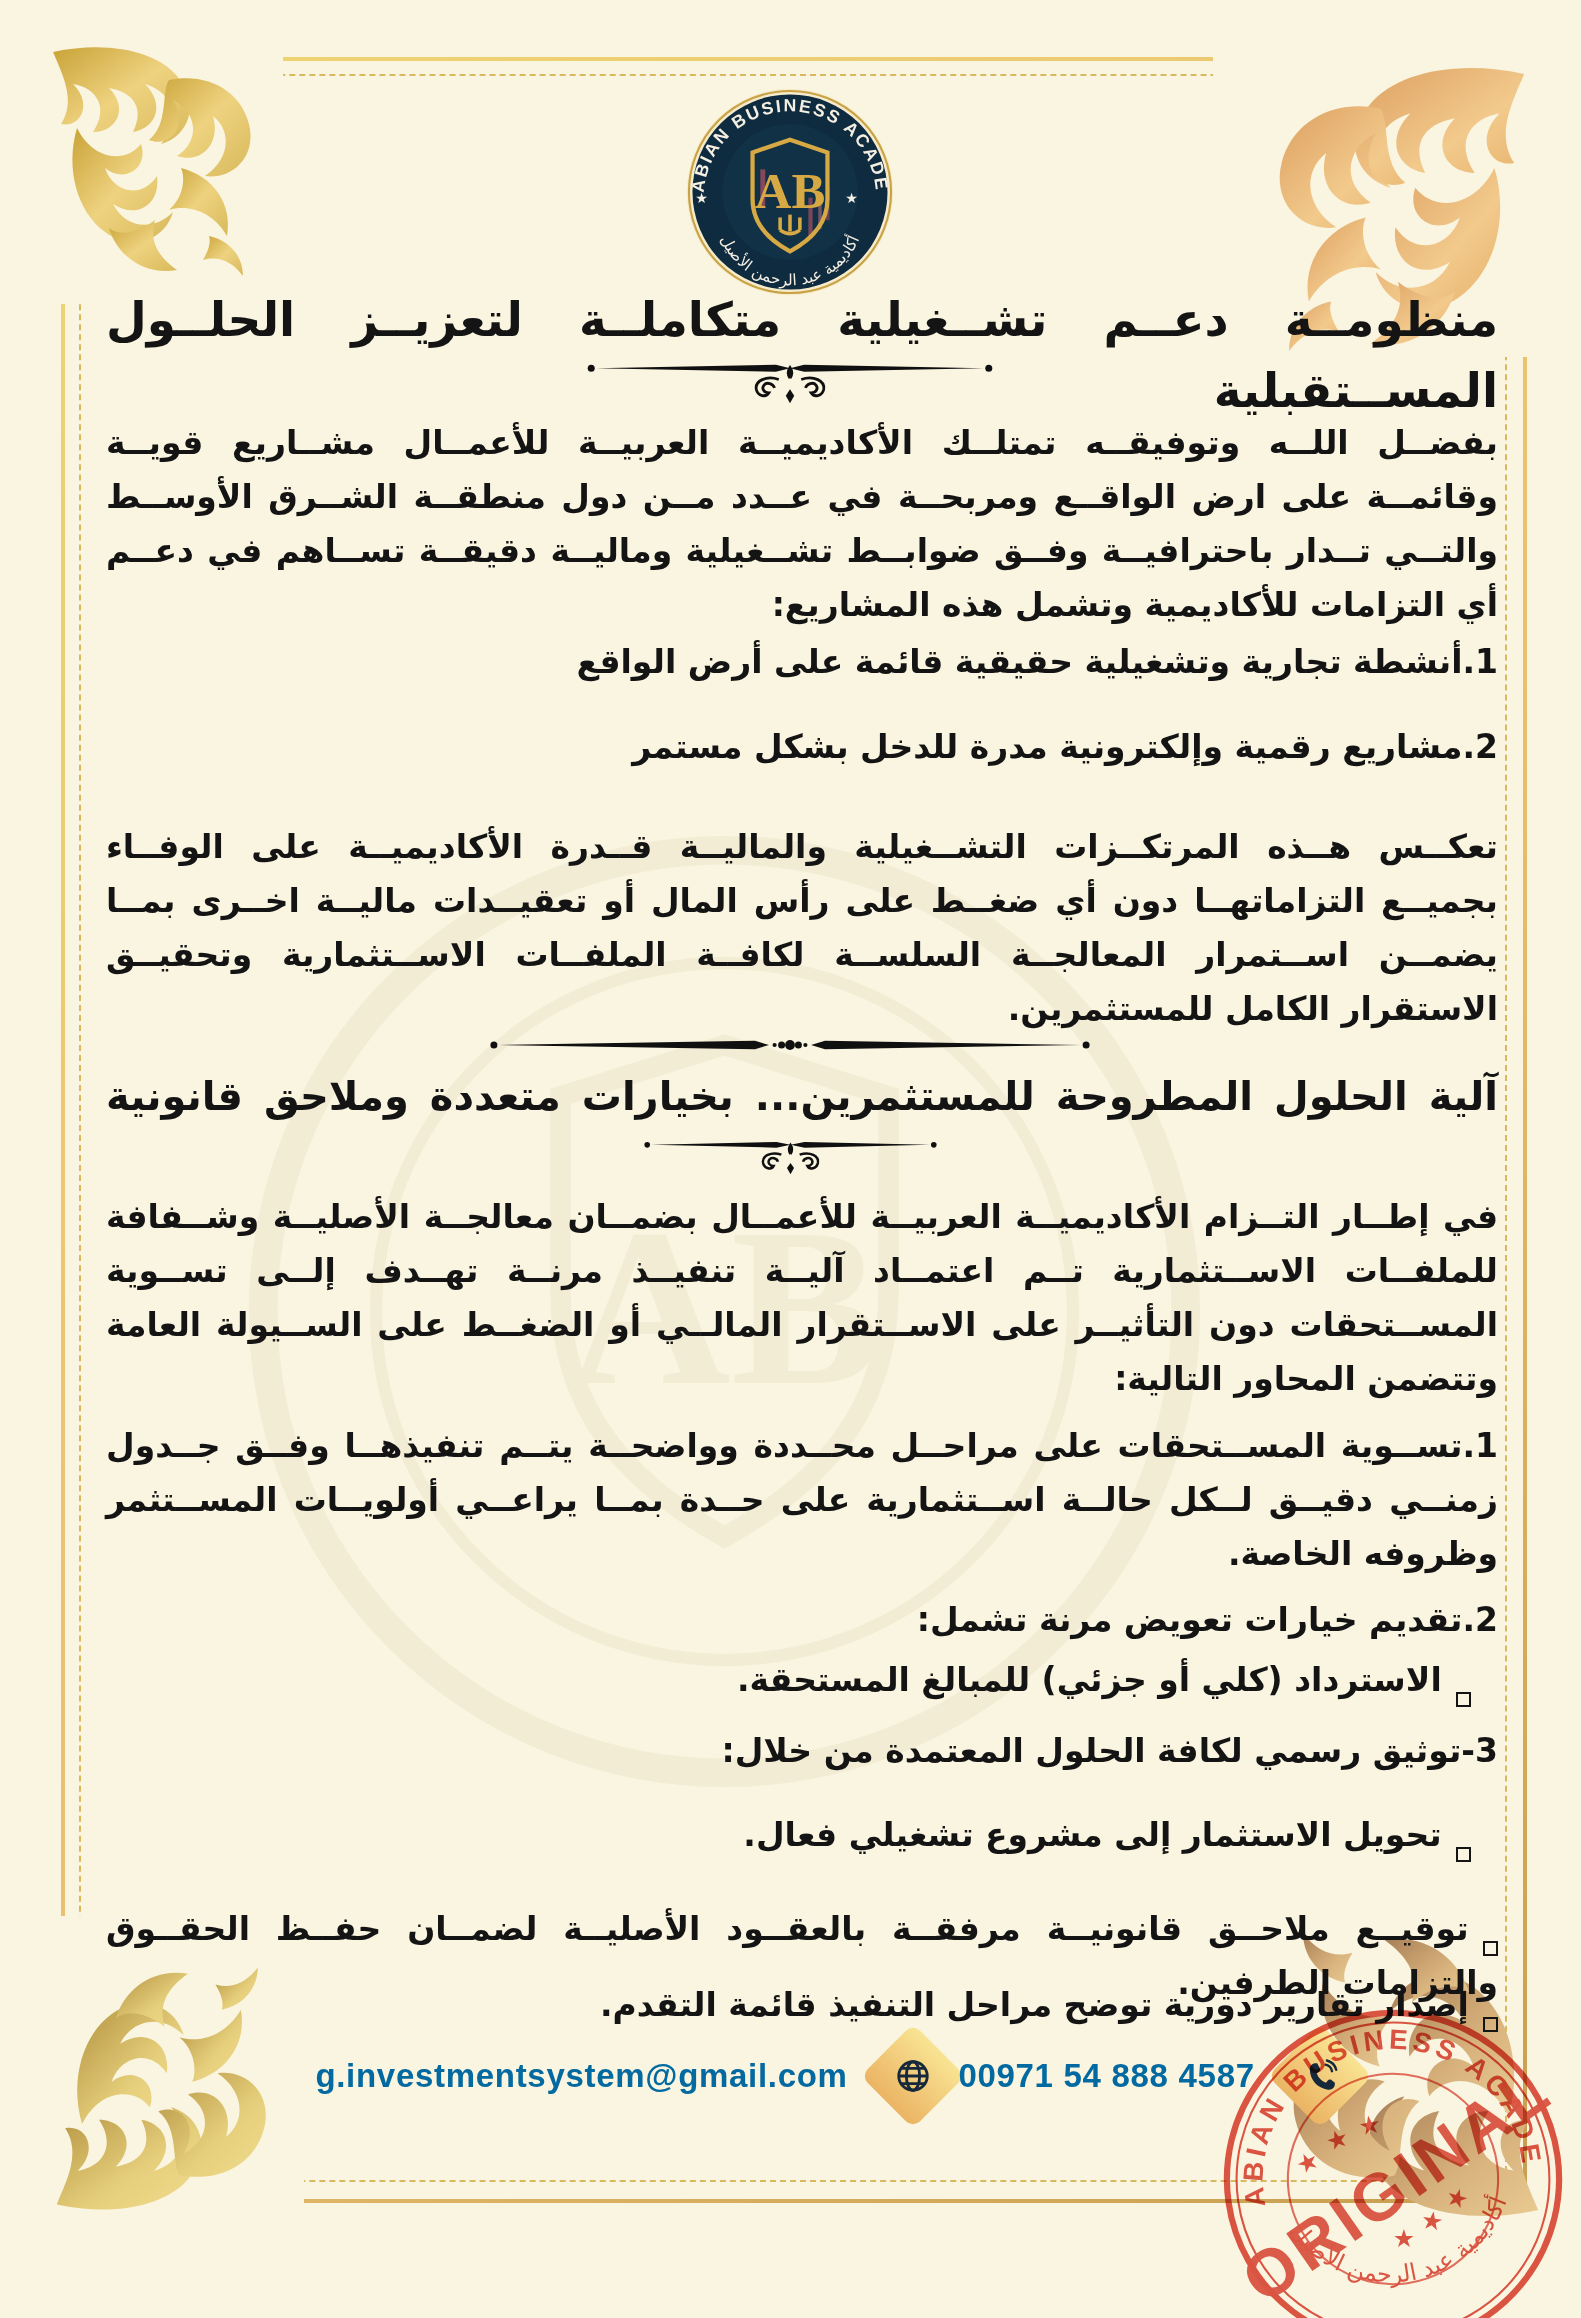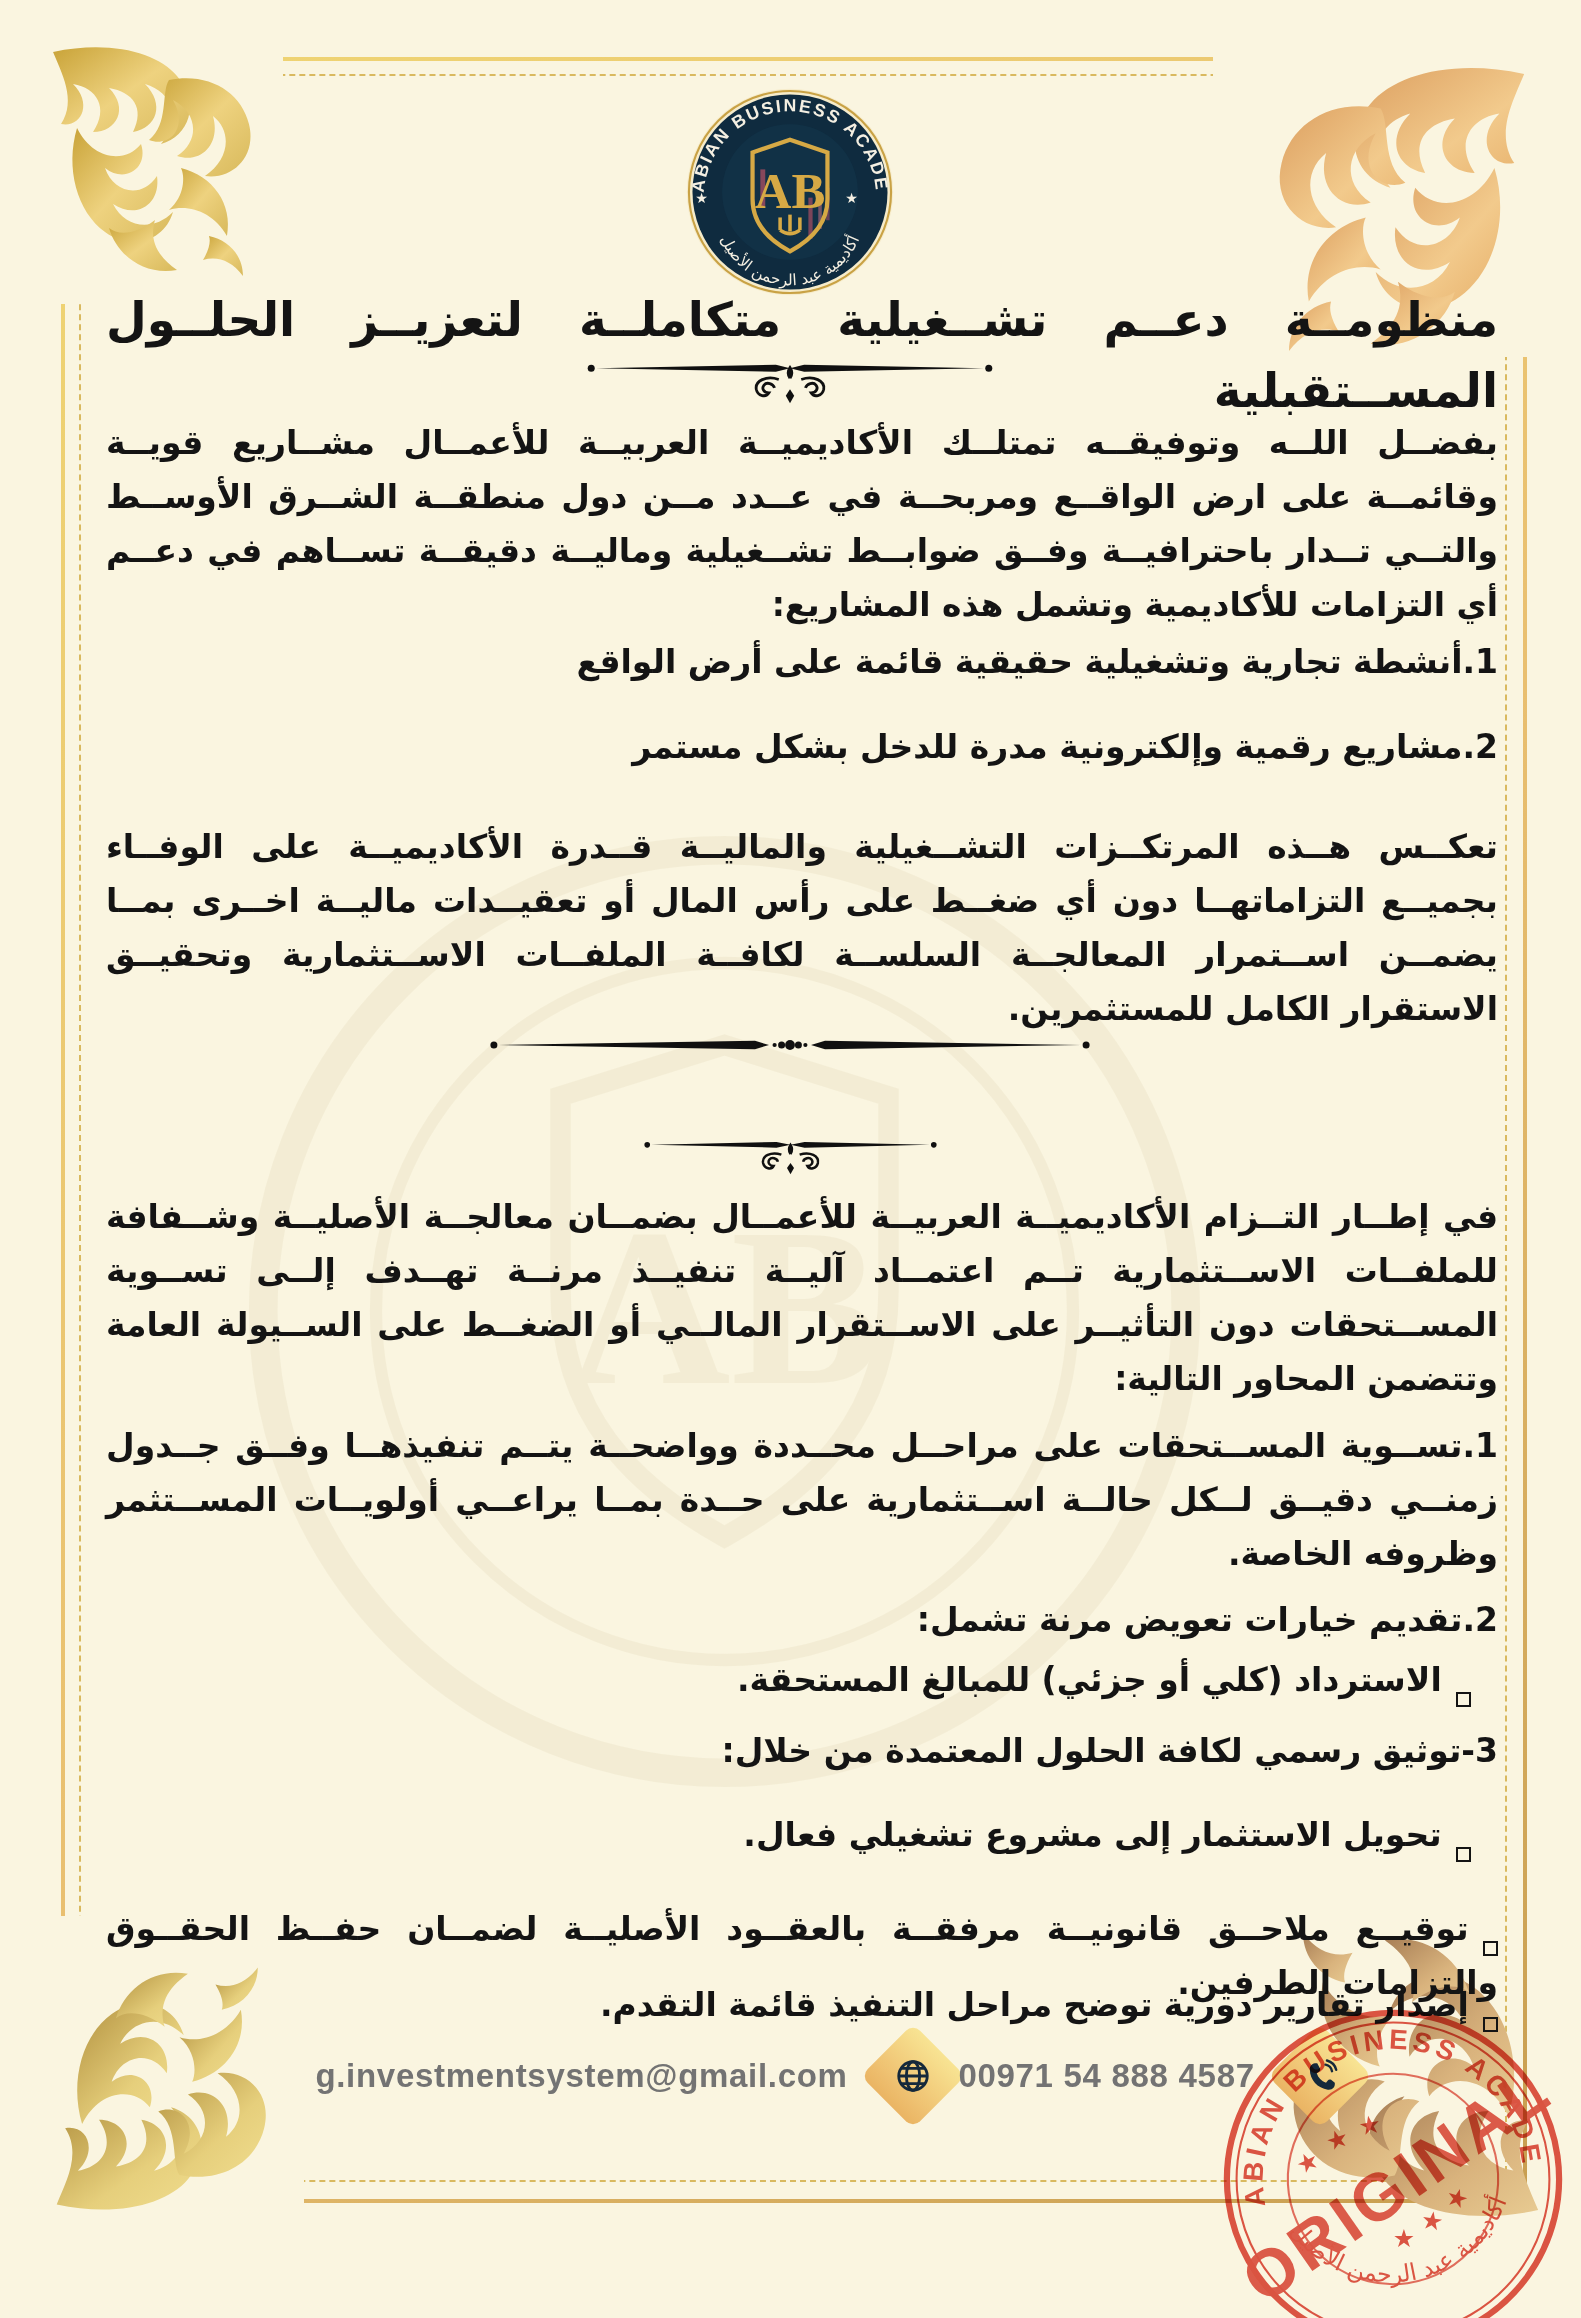--- a/index.html
+++ b/index.html
@@ -68,21 +68,21 @@
   .diamond{
     width:74px;height:74px;flex:0 0 auto;
     transform:rotate(45deg);border-radius:10px;
     background:linear-gradient(180deg,#f8e493 0%,#efc272 70%,#eab463 100%);
     display:flex;align-items:center;justify-content:center;
     margin:0 10px;
   }
   .diamond-inner{transform:rotate(-45deg);display:flex;align-items:center;justify-content:center;}
   .contact-text{
     font-family:"Liberation Sans","DejaVu Sans",sans-serif;
-    direction:ltr;font-size:33px;font-weight:bold;color:#737373;
+    direction:ltr;font-size:33px;font-weight:bold;color:#0369a1;
     margin:0 18.4px;letter-spacing:0.7px;white-space:nowrap;
   }
   
   .stamp{
     position:absolute;left:1220px;top:2006px;width:346px;height:346px;
     transform:rotate(-8deg);
     mix-blend-mode:multiply;opacity:0.93;
     pointer-events:none;
   }
 </style>
@@ -224,20 +224,21 @@
       <circle cx="853" cy="20" r="5"></circle>
       <path d="M14,20 L380,14 400,20 Z M846,20 L480,14 460,20 Z M14,20 L380,26 400,20 Z M846,20 L480,26 460,20 Z"></path>
       <circle cx="408" cy="20" r="3"></circle>
         <circle cx="418" cy="20" r="5"></circle>
         <circle cx="430" cy="20" r="7"></circle>
       <circle cx="442" cy="20" r="5"></circle>
         <circle cx="452" cy="20" r="3"></circle>
     </g>
   </svg>
 
+  <div class="abs h2" style="top:1063px">آلية الحلول المطروحة للمستثمرين... بخيارات متعددة وملاحق قانونية</div>
 
   <svg class="divider" style="left:642px;top:1135px" width="297" height="59" viewBox="0 0 420 84">
     <g fill="#101010" stroke="#101010">
       <circle cx="6" cy="14" r="4" stroke="none"></circle>
       <circle cx="414" cy="14" r="4" stroke="none"></circle>
       <path d="M12,14 L190,10 210,14 230,10 408,14 230,18 210,14 190,18 Z" stroke="none"></path>
       <g transform="translate(210,30)" fill="none" stroke-width="3.5">
         <path d="M-13,-2 C-28,-7 -41,0 -39,10 C-37,18 -27,20 -24,14 C-30,14 -33,9 -30,5 C-27,1 -19,3 -18,8"></path>
         <path d="M13,-2 C28,-7 41,0 39,10 C37,18 27,20 24,14 C30,14 33,9 30,5 C27,1 19,3 18,8"></path>
         <path d="M0,-3 C-4,-9 -2,-13 0,-16 C2,-13 4,-9 0,-3" fill="#101010"></path>

